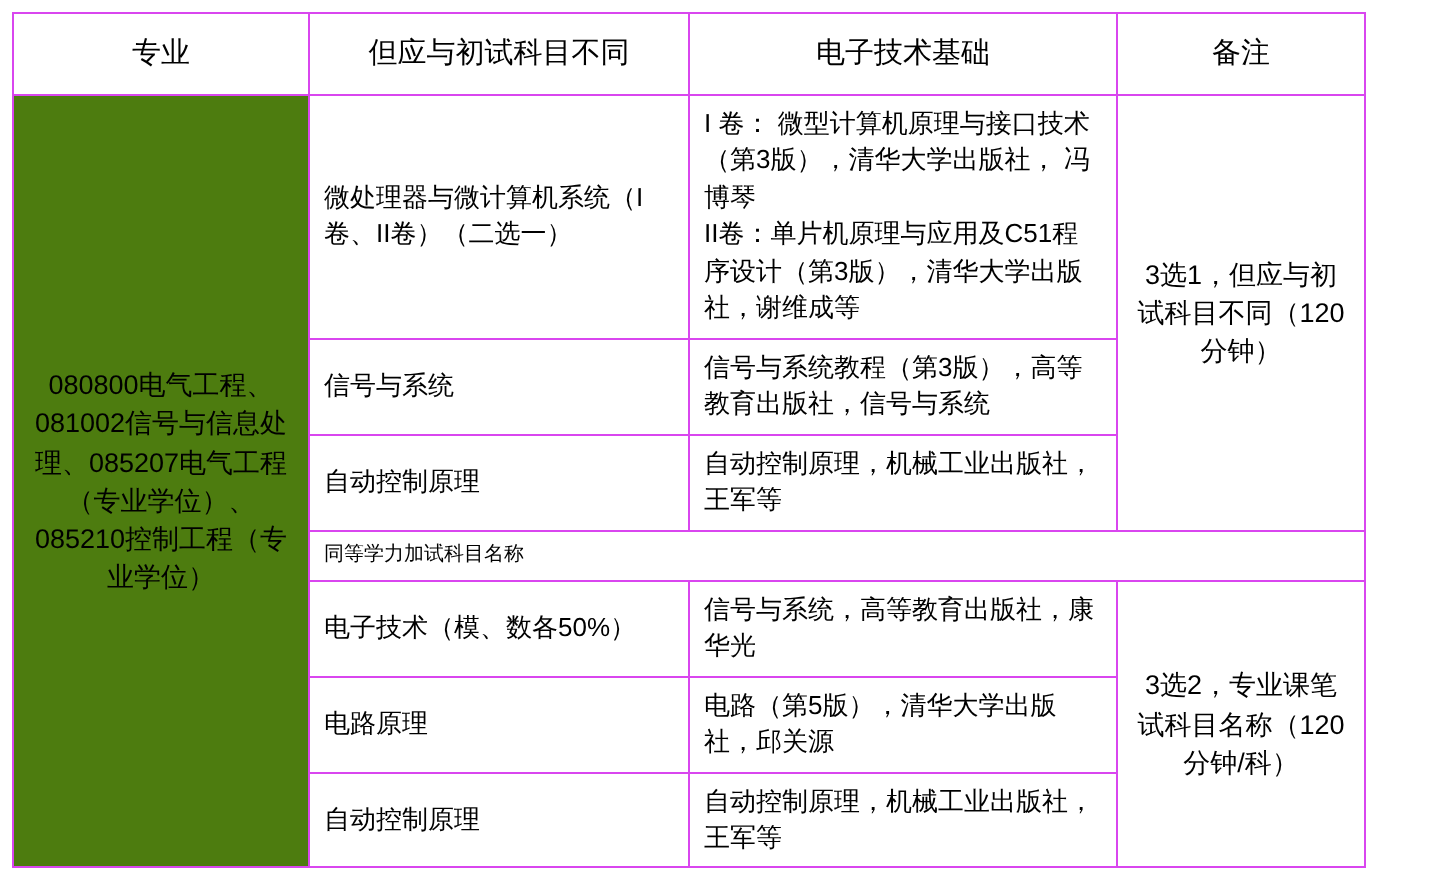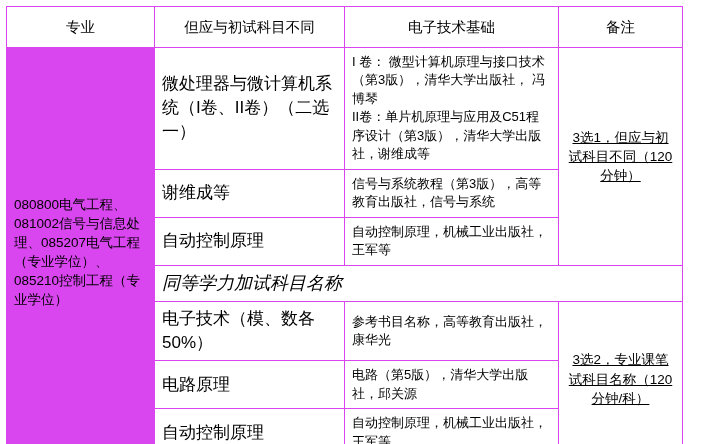--- a/index.html
+++ b/index.html
@@ -40,47 +40,46 @@
     margin-top: 22px;
   }
   .hdr {
     text-align: center;
     font-weight: bold;
     font-size: 14.5px;
     height: 30px;
     padding: 3px 5px;
   }
   .major-cell {
-    background: #d946ef;
+    background: #4d7c0f;
+    text-align: center;
     font-weight: bold;
     font-size: 13.5px;
     line-height: 1.62;
     padding: 6px 8px;
   }
   .subject-cell {
     text-align: left;
-    font-size: 17px;
+    font-size: 13px;
   }
   .book-cell {
     text-align: left;
     font-size: 13px;
     line-height: 1.45;
   }
   .note-cell {
     text-align: center;
     font-weight: bold;
     font-size: 13.5px;
     line-height: 1.5;
     padding: 6px 6px;
-    text-decoration: underline;
   }
   .span-row {
     text-align: left;
-    font-size: 18px;
-    font-style: italic;
+    font-size: 10px;
   }
   .nowrapish { white-space: pre-line; }
 </style>
 </head>
 <body>
 
 <div class="sheet">
   <table class="exam">
     <colgroup>
       <col class="c-major">
@@ -98,33 +97,33 @@
     </thead>
     <tbody>
       <tr>
         <td class="major-cell" rowspan="7">080800电气工程、081002信号与信息处理、085207电气工程（专业学位）、085210控制工程（专业学位）</td>
         <td class="subject-cell">微处理器与微计算机系统（I卷、II卷）（二选一）</td>
         <td class="book-cell nowrapish">I 卷： 微型计算机原理与接口技术（第3版），清华大学出版社， 冯博琴
 II卷：单片机原理与应用及C51程序设计（第3版），清华大学出版社，谢维成等</td>
         <td class="note-cell" rowspan="3">3选1，但应与初试科目不同（120分钟）</td>
       </tr>
       <tr>
-        <td class="subject-cell">谢维成等</td>
+        <td class="subject-cell">信号与系统</td>
         <td class="book-cell">信号与系统教程（第3版），高等教育出版社，信号与系统</td>
       </tr>
       <tr>
         <td class="subject-cell">自动控制原理</td>
         <td class="book-cell">自动控制原理，机械工业出版社，王军等</td>
       </tr>
       <tr>
         <td class="span-row" colspan="3">同等学力加试科目名称</td>
       </tr>
       <tr>
         <td class="subject-cell">电子技术（模、数各50%）</td>
-        <td class="book-cell">参考书目名称，高等教育出版社，康华光</td>
+        <td class="book-cell">信号与系统，高等教育出版社，康华光</td>
         <td class="note-cell" rowspan="3">3选2，专业课笔试科目名称（120分钟/科）</td>
       </tr>
       <tr>
         <td class="subject-cell">电路原理</td>
         <td class="book-cell">电路（第5版），清华大学出版社，邱关源</td>
       </tr>
       <tr>
         <td class="subject-cell">自动控制原理</td>
         <td class="book-cell">自动控制原理，机械工业出版社，王军等</td>
       </tr>

